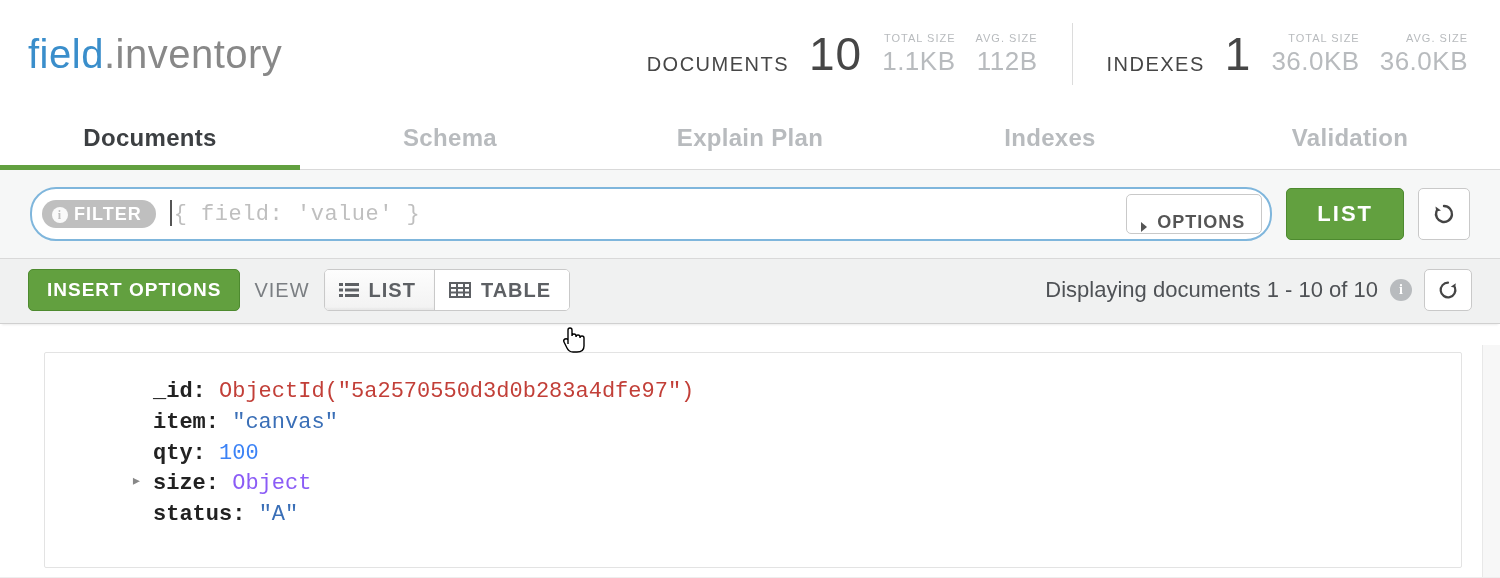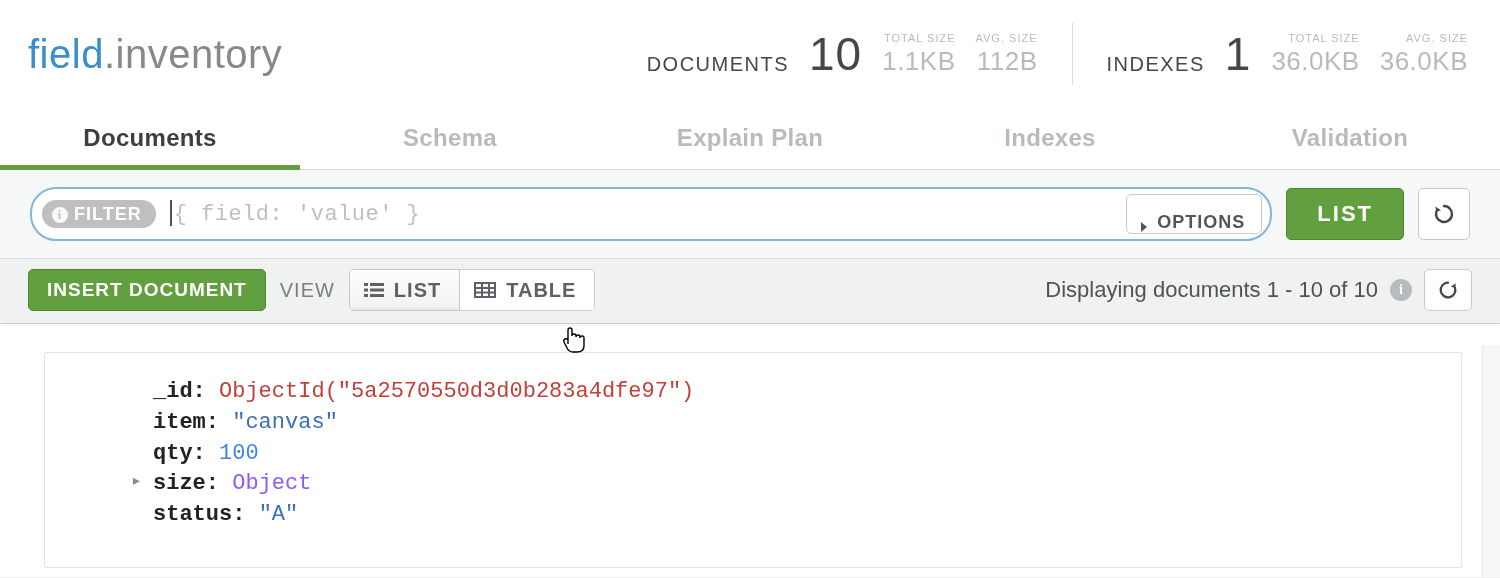--- a/index.html
+++ b/index.html
@@ -392,21 +392,21 @@
     <button class="find-btn">LIST</button>
     <button class="reset-btn">
       <svg width="24" height="24" viewBox="0 0 24 24">
           <path d="M12 4 a8 8 0 1 1 -7.5 5.2" fill="none" stroke="#444" stroke-width="2.4" stroke-linecap="round"></path>
           <path d="M3.5 4.5 L4.2 9.5 L9 8.5 Z" fill="#444"></path>
         </svg>
     </button>
   </div>
 
   <div class="toolbar">
-    <button class="insert-btn">INSERT DOCUMENT</button>
+    <button class="insert-btn">INSERT OPTIONS</button>
     <span class="view-label">VIEW</span>
     <div class="view-toggle">
       <button class="active">
         <svg width="20" height="16" viewBox="0 0 20 16">
             <g fill="#5d6064">
               <rect x="0" y="1" width="4" height="3"></rect>
               <rect x="6" y="1" width="14" height="3"></rect>
               <rect x="0" y="6.5" width="4" height="3"></rect>
               <rect x="6" y="6.5" width="14" height="3"></rect>
               <rect x="0" y="12" width="4" height="3"></rect>

